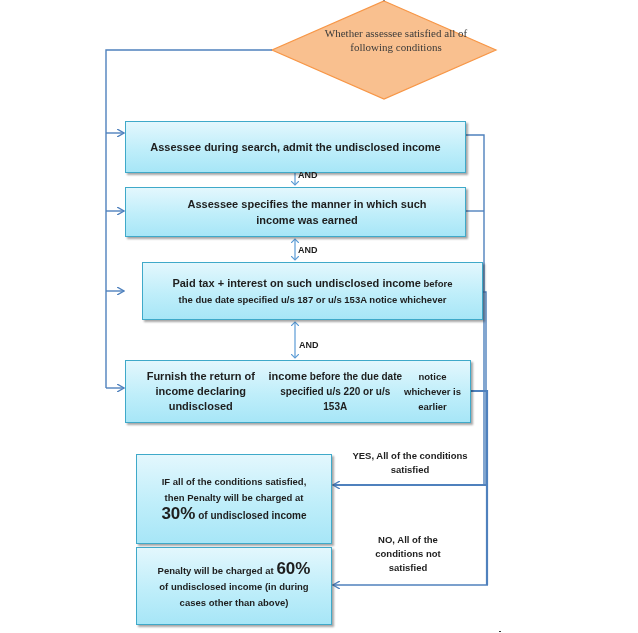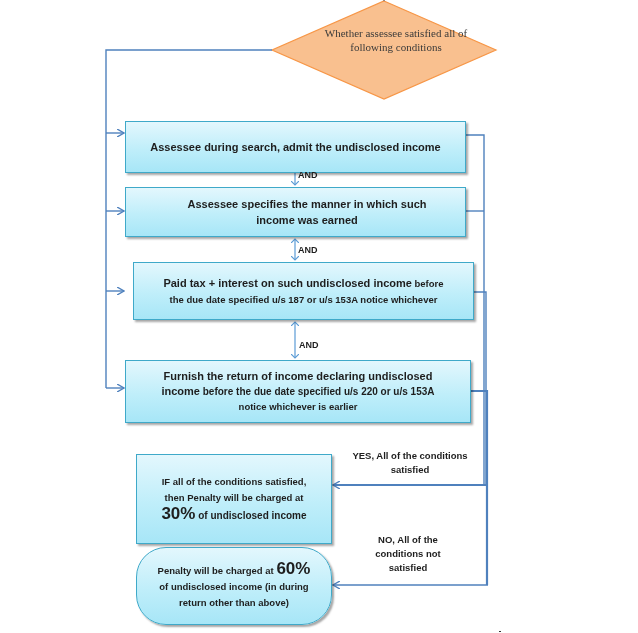--- a/index.html
+++ b/index.html
@@ -69,40 +69,40 @@
 </div>
 
 <div class="and" style="left:298px; top:170px;">AND</div>
 
 <div class="box" style="left:125px; top:187px; width:341px; height:50px;padding-left:31px;">
   <span style="padding:0 10px;">Assessee specifies the manner in which such income was earned</span>
 </div>
 
 <div class="and" style="left:298px; top:245px;">AND</div>
 
-<div class="box" style="left:133px; top:262px; width:341px; height:58px; flex-direction:column;">
+<div class="box" style="left:142px; top:262px; width:341px; height:58px; flex-direction:column;">
   <div><span>Paid tax + interest on such undisclosed income</span><span class="small"> before</span></div>
   <div class="small" style="font-size:9.5px;">the due date specified u/s 187 or u/s 153A notice whichever</div>
 </div>
 
 <div class="and" style="left:299px; top:340px;">AND</div>
 
-<div class="box" style="left:125px; top:360px; width:346px; height:63px; flex-direction:column; line-height:15px;">
+<div class="box" style="left:125px; top:360px; width:346px; height:63px; flex-direction:row; line-height:15px;">
   <div>Furnish the return of income declaring undisclosed</div>
   <div><span>income</span><span style="font-size:10px;"> before the due date specified u/s 220 or u/s 153A</span></div>
   <div style="font-size:9.5px;">notice whichever is earlier</div>
 </div>
 
 <div class="lbl" style="left:350px; top:449px; width:120px;">YES, All of the conditions satisfied</div>
 
 <div class="box" style="left:136px; top:454px; width:196px; height:90px; flex-direction:column; font-size:9.5px; line-height:16px;">
   <div>IF all of the conditions satisfied,</div>
   <div>then  Penalty will be charged at</div>
   <div><span class="big">30%</span><span style="font-size:10px;"> of undisclosed income</span></div>
 </div>
 
 <div class="lbl" style="left:360px; top:533px; width:96px;">NO, All of the conditions not satisfied</div>
 
-<div class="box" style="left:136px; top:547px; width:196px; height:78px; flex-direction:column; font-size:9.5px; line-height:16px;border-radius:30px;">
+<div class="box" style="left:136px; top:547px; width:196px; height:78px; flex-direction:column; font-size:9.5px; line-height:16px;">
   <div><span>Penalty will be charged at </span><span class="big">60%</span></div>
   <div>of undisclosed income (in during</div>
-  <div>return other than above)</div>
+  <div>cases other than above)</div>
 </div>
 
 </body></html>

